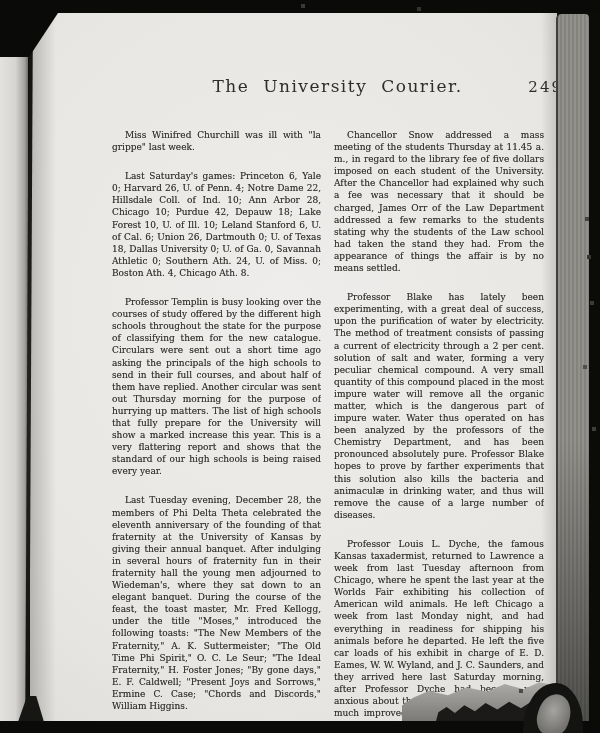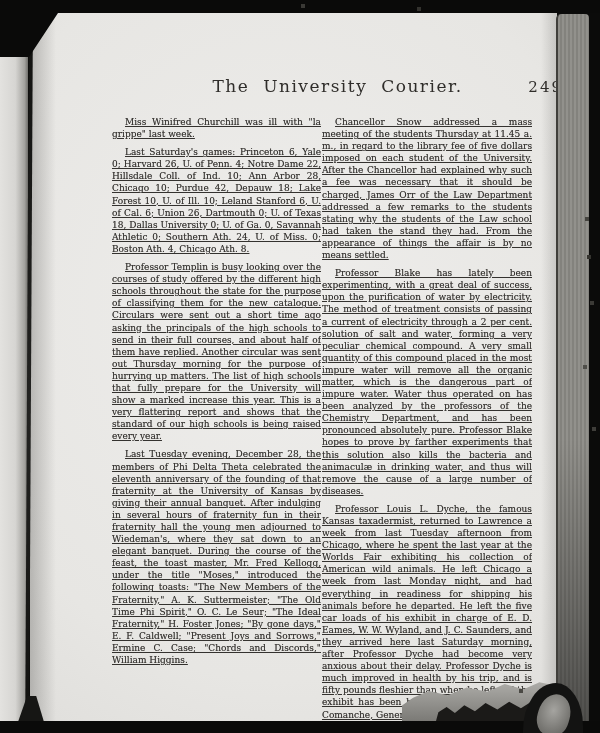--- a/index.html
+++ b/index.html
@@ -83,26 +83,25 @@
   .header .title {
     position:absolute; left:50%; top:0; transform:translateX(-50%);
     white-space:nowrap; font-size:17px; color:#2f2d2a;
     letter-spacing:1.5px; word-spacing:7px;
   }
   .header .pageno {
     position:absolute; right:0; top:2px; font-size:15px; letter-spacing:2px; color:#2f2d2a;
   }
   .col { position:absolute; top:99px; z-index:3; max-height:618px; overflow:hidden; }
   .col-left  { left:82px;  width:209px; }
-  .col-right { left:292px; width:210px; }
+  .col-right { left:304px; width:210px; }
   .col p {
-    margin:4px 0 6px 0; text-indent:13px; text-align:justify;
+    margin:17px 0 6px 0; text-indent:13px; text-align:justify;
     font-size:9px; line-height:12.1px; color:#34322f;
     text-shadow:0 0 0.4px rgba(52,50,47,0.55);
-    text-decoration:underline;
   }
 </style>
 </head>
 <body>
 
 <div class="scene">
 
   <div class="facing-page"></div>
   <div class="gutter-line"></div>
   <div class="gutter-wedge"></div>

